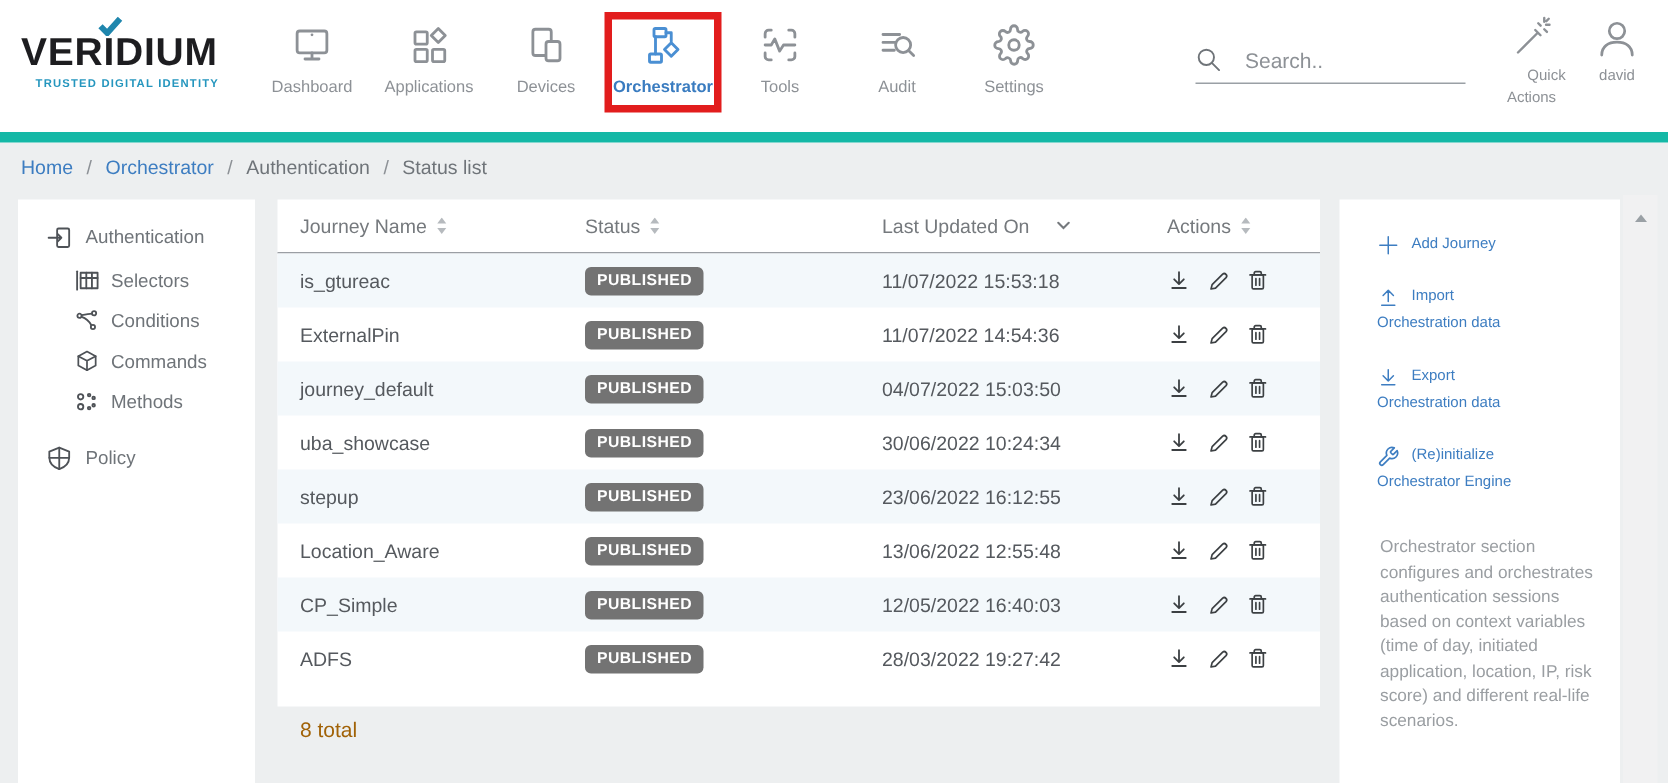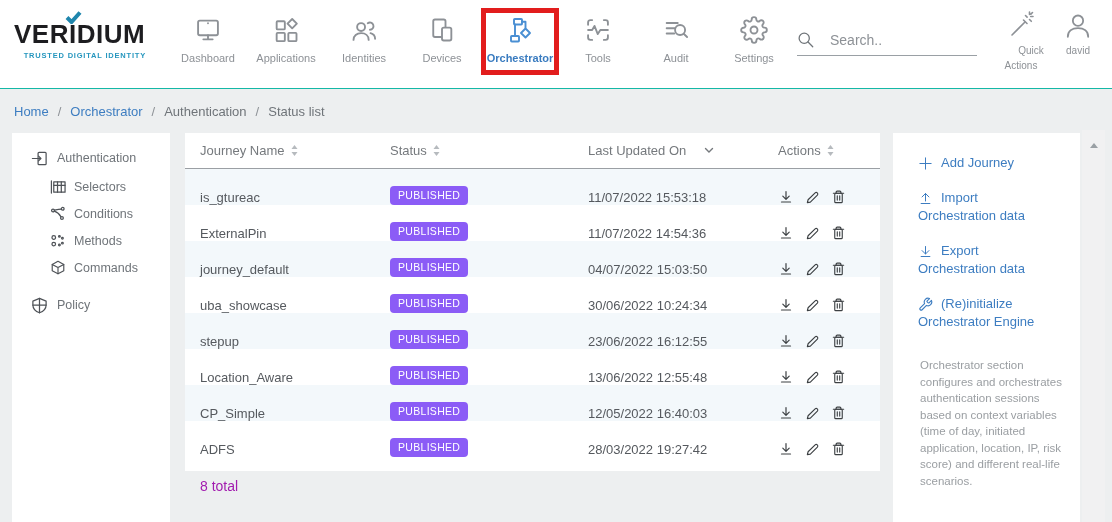--- a/index.html
+++ b/index.html
@@ -6,21 +6,21 @@
   html,body { width:1112px; height:522px; }
   body {
     position:relative; overflow:hidden;
     background:#edeff0;
     font-family:"Liberation Sans", sans-serif;
     color:#55595e;
   }
   svg { display:block; }
 
   
-  .topbar { position:absolute; top:0; left:0; width:1112px; height:88px; background:#fff; border-bottom:1px solid #14b8a6; }
+  .topbar { position:absolute; top:0; left:0; width:1112px; height:88px; background:#fff; border-bottom:7px solid #14b8a6; }
   .logo { position:absolute; left:14px; top:19px; width:132px; cursor:pointer; }
   .logo-name { font-size:26px; font-weight:bold; color:#1d1d20; letter-spacing:0.5px; white-space:nowrap; }
   .logo-i { position:relative; display:inline-block; }
   .logo-check { position:absolute; left:-4px; top:-8px; }
   .logo-tagline { font-size:7.5px; font-weight:bold; color:#2596be; letter-spacing:0.8px; margin-top:1px; white-space:nowrap;text-align:right; }
 
   .nav { position:absolute; left:169px; top:0; display:flex; align-items:flex-start; }
   .nav-item { width:78px; padding-top:15px; display:flex; flex-direction:column; align-items:center; cursor:pointer; }
   .nav-icon-wrap { height:30px; display:flex; align-items:center; justify-content:center; }
   .nav-icon { stroke:#8d9196; fill:none; stroke-width:1.6; stroke-linecap:round; stroke-linejoin:round; }
@@ -56,31 +56,31 @@
   .s-icon svg { stroke:#4e5257; fill:none; stroke-width:1.3; stroke-linecap:round; stroke-linejoin:round; }
   .side-policy { margin-top:9px; }
 
   
   .tablepanel { position:absolute; left:185px; top:133px; width:695px; height:338px; background:#fff; }
   .thead { display:flex; align-items:center; height:35px; border-bottom:1px solid #9b9fa4; font-size:13px; color:#75797d; }
   .col-name    { width:190px; padding-left:15px; display:flex; align-items:center; gap:6px; cursor:pointer; }
   .col-status  { width:198px; display:flex; align-items:center; gap:6px; cursor:pointer; }
   .col-updated { width:190px; display:flex; align-items:center; gap:18px; cursor:pointer; }
   .col-actions { display:flex; align-items:center; gap:6px; cursor:pointer; }
-  .trow { display:flex; align-items:flex-end; height:36px; font-size:13px; color:#55595e; }
+  .trow { display:flex; align-items:center; height:36px; font-size:13px; color:#55595e; }
   .trow.shade { background:#f3f8fb; }
-  .badge { display:inline-block; background:#8b5cf6; color:#fff; font-size:10.5px; font-weight:normal; letter-spacing:0.3px; padding:3px 8px 4px; border-radius:4px; }
+  .badge { display:inline-block; background:#737373; color:#fff; font-size:10.5px; font-weight:bold; letter-spacing:0.3px; padding:3px 8px 4px; border-radius:4px; }
   .row-actions { display:flex; align-items:center; gap:11px; }
   .act-icon { cursor:pointer; }
   .act-icon svg { stroke:#3c4043; fill:none; stroke-width:1.2; stroke-linecap:round; stroke-linejoin:round; }
-  .total { padding:21px 0 0 15px; font-size:14px; color:#a21caf; }
+  .total { padding:21px 0 0 15px; font-size:14px; color:#a16207; }
 
   
   .rightpanel { position:absolute; left:893px; top:133px; width:187px; height:389px; background:#fff; padding-top:4px; }
-  .panel-action { margin:17px 0 0 25px; font-size:13px; color:#3d7dc1; line-height:18px; cursor:pointer; width:150px; }
+  .panel-action { margin:17px 0 0 25px; font-size:10px; color:#3d7dc1; line-height:18px; cursor:pointer; width:150px; }
   .pa-top { display:flex; align-items:center; gap:8px; }
   .pa-top svg { stroke:#3d7dc1; fill:none; stroke-width:1.6; stroke-linecap:round; stroke-linejoin:round; }
   .pa-bottom { margin-left:-5px; padding-left:5px; }
   .panel-desc { margin:26px 0 0 27px; width:150px; font-size:11.5px; line-height:16.5px; color:#9a9ea2; }
 
   
   .scrollbar { position:absolute; left:1082px; top:130px; width:23px; height:392px; background:#f1f1f2; cursor:pointer; }
   .scroll-up { width:0; height:0; border-left:4px solid transparent; border-right:4px solid transparent; border-bottom:5px solid #9aa0a5; margin:13px auto 0; }
 </style>
 </head>
@@ -112,30 +112,20 @@
         <svg class="nav-icon" width="28" height="28" viewBox="0 0 24 24">
             <rect x="4" y="4.5" width="7" height="7" rx="0.8"></rect>
             <rect x="4" y="14.5" width="7" height="7" rx="0.8"></rect>
             <rect x="14" y="14.5" width="7" height="7" rx="0.8"></rect>
             <path d="M17.3 2.6l4 4-4 4-4-4z"></path>
           </svg>
       </span>
       <span class="nav-label">Applications</span>
     </div>
 
-    <div class="nav-item">
-      <span class="nav-icon-wrap">
-        <svg class="nav-icon" width="28" height="28" viewBox="0 0 24 24">
-            <path d="M15.2 6.2a3.1 3.1 0 1 1 1.9 5.6M17.6 14.7c2.4.6 3.9 2.4 3.9 4.9"></path>
-            <circle cx="9.5" cy="9.5" r="3.4"></circle>
-            <path d="M3 20.5c0-3.6 2.8-5.8 6.5-5.8s6.5 2.2 6.5 5.8"></path>
-          </svg>
-      </span>
-      <span class="nav-label">Identities</span>
-    </div>
 
     <div class="nav-item">
       <span class="nav-icon-wrap">
         <svg class="nav-icon" width="28" height="28" viewBox="0 0 24 24">
             <rect x="4.5" y="3" width="10.5" height="15" rx="1.5"></rect>
             <rect x="12" y="10" width="8" height="11" rx="1.5" fill="#ffffff"></rect>
           </svg>
       </span>
       <span class="nav-label">Devices</span>
     </div>
@@ -254,42 +244,42 @@
           <circle cx="13.5" cy="3" r="1.5"></circle>
           <circle cx="12.7" cy="12.7" r="1.5"></circle>
           <path d="M4.7 5.5c2.8.9 5.4 3.2 6.8 5.8M4.7 4.3c2.5-.4 5-.8 7.3-1"></path>
         </svg>
     </span>
     <span>Conditions</span>
   </div>
 
   <div class="side-child">
     <span class="s-icon">
+      <svg width="16" height="16" viewBox="0 0 18 18">
+          <path d="M9 1.5 15.5 5v7L9 15.5 2.5 12V5z"></path>
+          <path d="M2.5 5 9 8.5 15.5 5M9 8.5v7"></path>
+        </svg>
+    </span>
+    <span>Commands</span>
+  </div>
+
+  <div class="side-child">
+    <span class="s-icon">
       <svg width="16" height="16" viewBox="0 0 17 17">
           <circle cx="4" cy="4.8" r="1.9"></circle>
           <circle cx="4" cy="11.8" r="1.9"></circle>
           <circle cx="10" cy="3.6" r="0.9"></circle>
           <circle cx="13.2" cy="5.6" r="0.9"></circle>
           <circle cx="10" cy="12.8" r="0.9"></circle>
           <circle cx="13.2" cy="10.8" r="0.9"></circle>
         </svg>
     </span>
     <span>Methods</span>
   </div>
 
-  <div class="side-child">
-    <span class="s-icon">
-      <svg width="16" height="16" viewBox="0 0 18 18">
-          <path d="M9 1.5 15.5 5v7L9 15.5 2.5 12V5z"></path>
-          <path d="M2.5 5 9 8.5 15.5 5M9 8.5v7"></path>
-        </svg>
-    </span>
-    <span>Commands</span>
-  </div>
-
   <div class="side-parent side-policy">
     <span class="s-icon">
       <svg width="17" height="17" viewBox="0 0 18 18">
           <path d="M9 1.5l7 2.8v4.2c0 4.2-2.9 6.8-7 8.2-4.1-1.4-7-4-7-8.2V4.3z"></path>
           <path d="M2 8.7h14M9 1.5v15.2"></path>
         </svg>
     </span>
     <span>Policy</span>
   </div>
 

